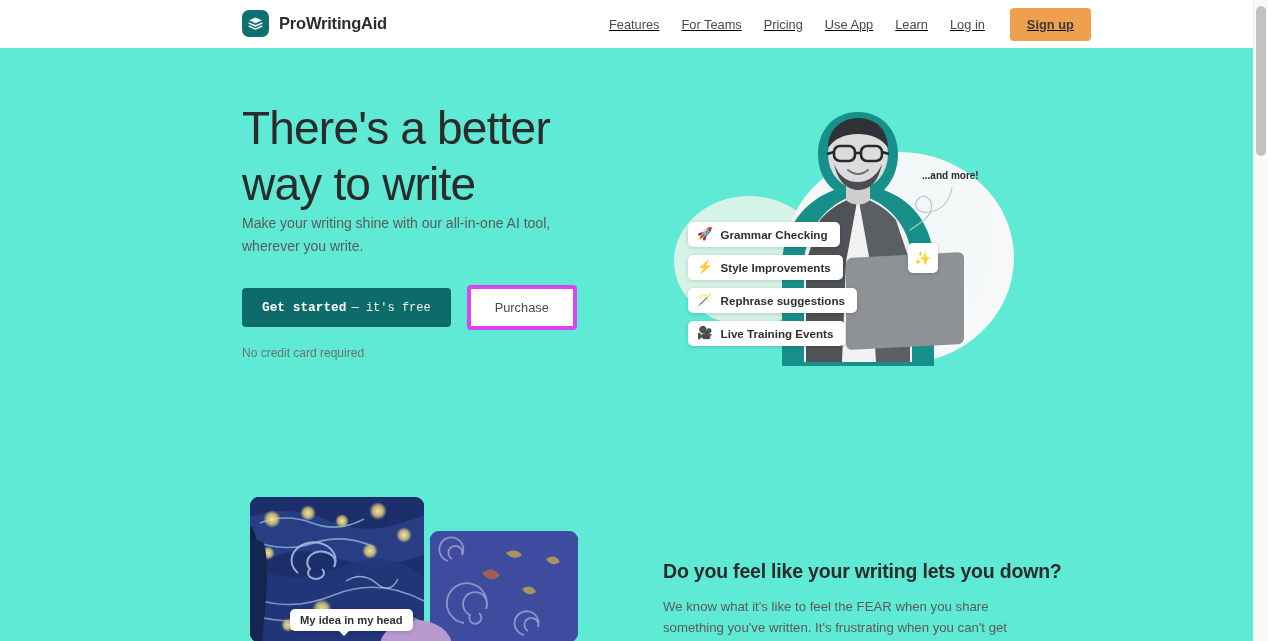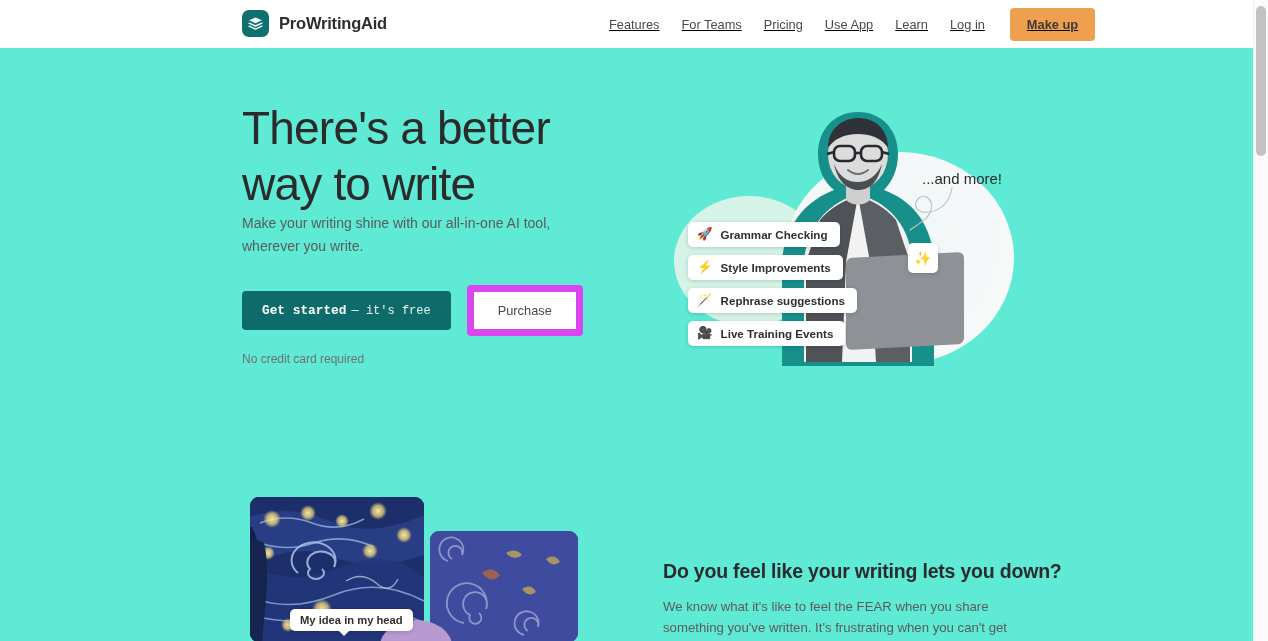--- a/index.html
+++ b/index.html
@@ -92,21 +92,21 @@
     background: #0d6c6a; color: #ffffff;
     border: none; border-radius: 4px;
     padding: 12px 20px;
     font-size: 12.8px; font-weight: bold;
     cursor: pointer; white-space: nowrap;
     display: inline-flex; align-items: baseline; gap: 5px; font-family: Liberation Mono, monospace;
   }
   .btn-primary .free { font-weight: normal; font-size: 12px; opacity: .92; text-align: center; }
   .btn-outline {
     background: #ffffff; color: #4a4a4a;
-    border: 7px solid #d946ef; border-radius: 4px;
+    border: 4px solid #d946ef; border-radius: 4px;
     padding: 11px 24px;
     font-size: 12.8px;
     cursor: pointer; white-space: nowrap;
   }
   .no-cc { margin-top: 16px; font-size: 12px; color: #707070; }
 
   
   .hero-art {
     position: absolute; left: 660px; top: 100px;
     width: 360px; height: 290px;
@@ -171,21 +171,21 @@
     position: absolute; left: 248px; top: 143px;
     width: 30px; height: 30px;
     background: #ffffff; border-radius: 5px;
     box-shadow: 0 1px 4px rgba(0,0,0,.16);
     display: flex; align-items: center; justify-content: center;
     font-size: 14px;
     z-index: 7;
   }
   .and-more {
     position: absolute; left: 262px; top: 70px;
-    font-size: 15px; font-weight: normal; color: #2b2b2b;
+    font-size: 10px; font-weight: bold; color: #2b2b2b;
     white-space: nowrap;
     z-index: 7;
   }
   .squiggle { position: absolute; left: 236px; top: 86px; z-index: 5; }
 
   
   .art-panels { position: absolute; left: 250px; top: 497px; }
   .panel-starry {
     position: absolute; left: 0; top: 0;
     width: 174px; height: 145px;
@@ -254,21 +254,21 @@
       <span class="brand-name">ProWritingAid</span>
     </div>
 
     <nav class="nav">
       <a href="#">Features</a>
       <a href="#">For Teams</a>
       <a href="#">Pricing</a>
       <a href="#">Use App</a>
       <a href="#">Learn</a>
       <a href="#">Log in</a>
-      <button class="btn-signup">Make up</button>
+      <button class="btn-signup">Sign up</button>
     </nav>
   </div>
 
   <div class="hero-left">
     <h1 class="hero-title">
       <span>There's a better</span><br>
       <span>way to write</span>
     </h1>
     <p class="hero-sub">Make your writing shine with our all-in-one AI tool, wherever you write.</p>
 

